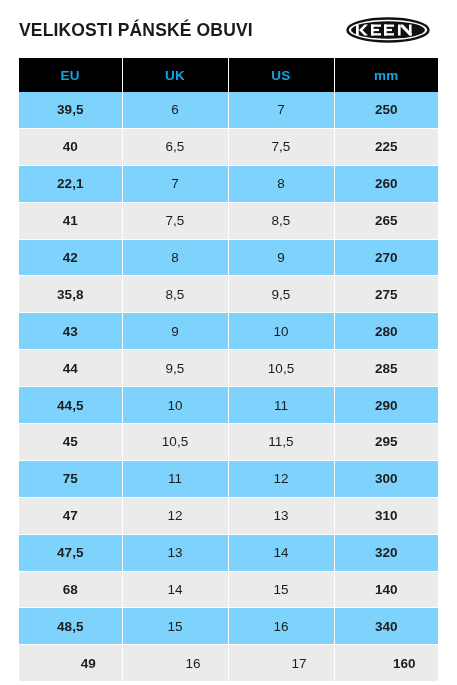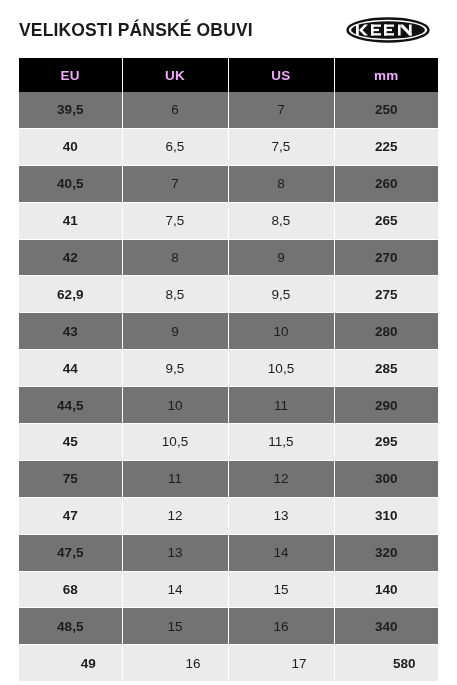--- a/index.html
+++ b/index.html
@@ -64,21 +64,21 @@
     table-layout: fixed;
   }
 
   .size-table col.c-eu { width: 103px; }
   .size-table col.c-uk { width: 106px; }
   .size-table col.c-us { width: 106px; }
   .size-table col.c-mm { width: 104px; }
 
   .size-table thead th {
     background: #000000;
-    color: #f0abfc;
+    color: #0ea5e9;
     font-size: 13.5px;
     font-weight: bold;
     height: 34px;
     vertical-align: middle;
     border-right: 1px solid #ffffff;
     padding: 0;
     letter-spacing: 0.3px;
   }
   .size-table thead th:last-child {
     border-right: none;
@@ -96,21 +96,21 @@
   }
   .size-table tbody td:last-child {
     border-right: none;
     font-weight: bold;
   }
   .size-table tbody td.eu-cell {
     font-weight: bold;
   }
 
   .size-table tbody tr.row-shade-dark td {
-    background: #737373;
+    background: #7dd3fc;
   }
   .size-table tbody tr.row-shade-light td {
     background: #ebebeb;
     margin-top: 36px;
   }
   .size-table tbody tr:last-child td {
     border-bottom: none;
     padding-left: 36px;
   }
 </style>
@@ -169,39 +169,39 @@
           <td>7</td>
           <td>250</td>
         </tr>
         <tr class="row-shade-light">
           <td class="eu-cell">40</td>
           <td>6,5</td>
           <td>7,5</td>
           <td>225</td>
         </tr>
         <tr class="row-shade-dark">
-          <td class="eu-cell">40,5</td>
+          <td class="eu-cell">22,1</td>
           <td>7</td>
           <td>8</td>
           <td>260</td>
         </tr>
         <tr class="row-shade-light">
           <td class="eu-cell">41</td>
           <td>7,5</td>
           <td>8,5</td>
           <td>265</td>
         </tr>
         <tr class="row-shade-dark">
           <td class="eu-cell">42</td>
           <td>8</td>
           <td>9</td>
           <td>270</td>
         </tr>
         <tr class="row-shade-light">
-          <td class="eu-cell">62,9</td>
+          <td class="eu-cell">35,8</td>
           <td>8,5</td>
           <td>9,5</td>
           <td>275</td>
         </tr>
         <tr class="row-shade-dark">
           <td class="eu-cell">43</td>
           <td>9</td>
           <td>10</td>
           <td>280</td>
         </tr>
@@ -250,18 +250,18 @@
         <tr class="row-shade-dark">
           <td class="eu-cell">48,5</td>
           <td>15</td>
           <td>16</td>
           <td>340</td>
         </tr>
         <tr class="row-shade-light">
           <td class="eu-cell">49</td>
           <td>16</td>
           <td>17</td>
-          <td>580</td>
+          <td>160</td>
         </tr>
       </tbody>
   </table>
 
 </div>
 
 </body></html>

